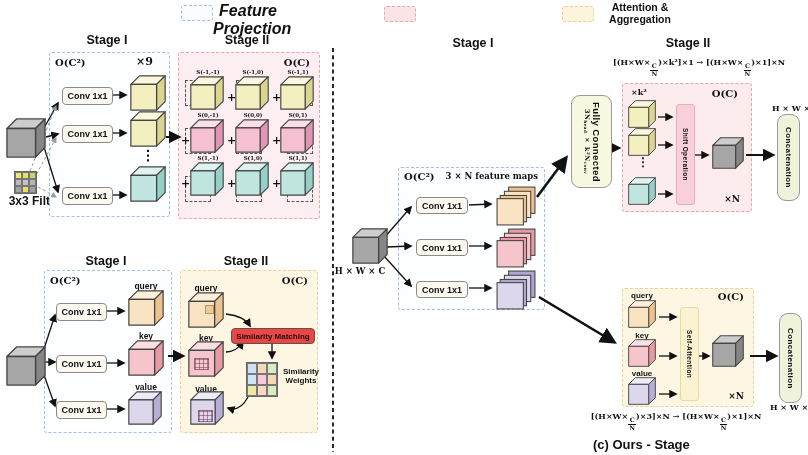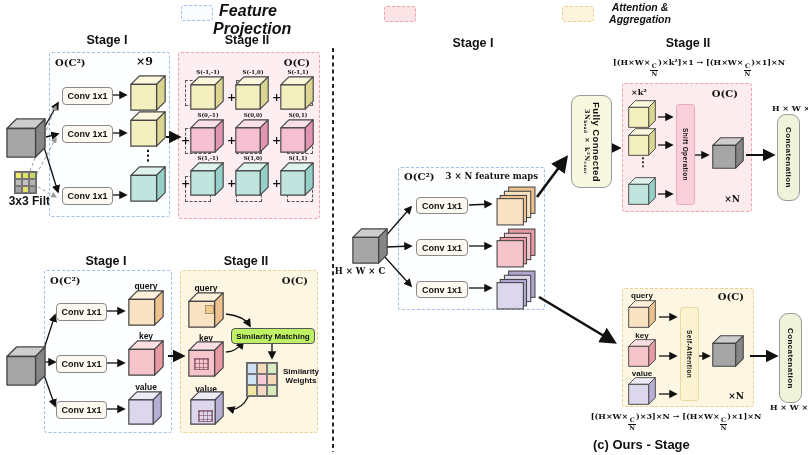--- a/index.html
+++ b/index.html
@@ -73,21 +73,21 @@
       </g>
     </defs>
   </svg>
 
   <div class="dbox" style="left:181px;top:5px;width:30px;height:14px;border-color:#9fc0e8;background:#fafcff;"></div>
   <div class="abs b ctr" style="left:213px;top:2px;width:70px;font-size:16px;line-height:1.1;font-style:italic;">Feature Projection</div>
 
   <div class="dbox" style="left:384px;top:6px;width:30px;height:14px;border-color:#f2a0aa;background:#fbe4e6;"></div>
 
   <div class="dbox" style="left:562px;top:6px;width:30px;height:14px;border-color:#eccf96;background:#fdf4dd;"></div>
-  <div class="abs b ctr" style="left:598px;top:2px;width:84px;font-size:10.5px;line-height:1.1;font-style:italic;">Attention &amp; Aggregation</div>
+  <div class="abs b ctr" style="left:598px;top:2px;width:84px;font-size:10.5px;line-height:1.1;">Attention &amp; Aggregation</div>
 
   <div class="abs b ctr" style="left:67px;top:33px;width:80px;font-size:12.5px;">Stage I</div>
   <div class="abs b ctr" style="left:207px;top:33px;width:80px;font-size:12.5px;">Stage II</div>
 
   <div class="dbox z1" style="left:49px;top:52px;width:119px;height:163px;border-color:#9fc0e8;background:#fdfeff;"></div>
   <div class="abs math z3" style="left:55px;top:57px;font-size:10px;">O(C²)</div>
   <div class="abs math z3" style="left:136px;top:55px;font-size:11px;">×9</div>
 
   <div class="convbox z3" style="left:62px;top:87px;width:49px;height:16px;">
       <span>Conv 1x1</span>
@@ -252,21 +252,21 @@
     </svg>
   <div class="patchgrid z3" style="left:194px;top:358px;width:13px;height:10px;"></div>
 
   <div class="abs b ctr z3" style="left:186px;top:384px;width:40px;font-size:8.5px;">value</div>
   <svg class="cube cu-v z3" viewBox="0 0 42 42" style="left:190px;top:391px;width:34px;height:34px;">
       <use href="#cube3d"></use>
     </svg>
   <div class="patchgrid z3" style="left:198px;top:410px;width:13px;height:10px;"></div>
 
   <div class="abs z3" style="left:231px;top:328px;width:82px;height:14px;border:1px solid #555;border-radius:4px;
-              background:#bef264;display:flex;align-items:center;justify-content:center;">
+              background:#ef4444;display:flex;align-items:center;justify-content:center;">
     <span class="b" style="font-size:8px;">Similarity Matching</span>
   </div>
 
   <div class="grid3 z3" style="left:246px;top:362px;width:30px;height:33px;background:#fff;">
     <i style="background:#cfe0f2"></i>
       <i style="background:#f6d9b8"></i>
       <i style="background:#d9edc4"></i>
     <i style="background:#cfe4f4"></i>
       <i style="background:#f7c9d9"></i>
       <i style="background:#f6d9b8"></i>

